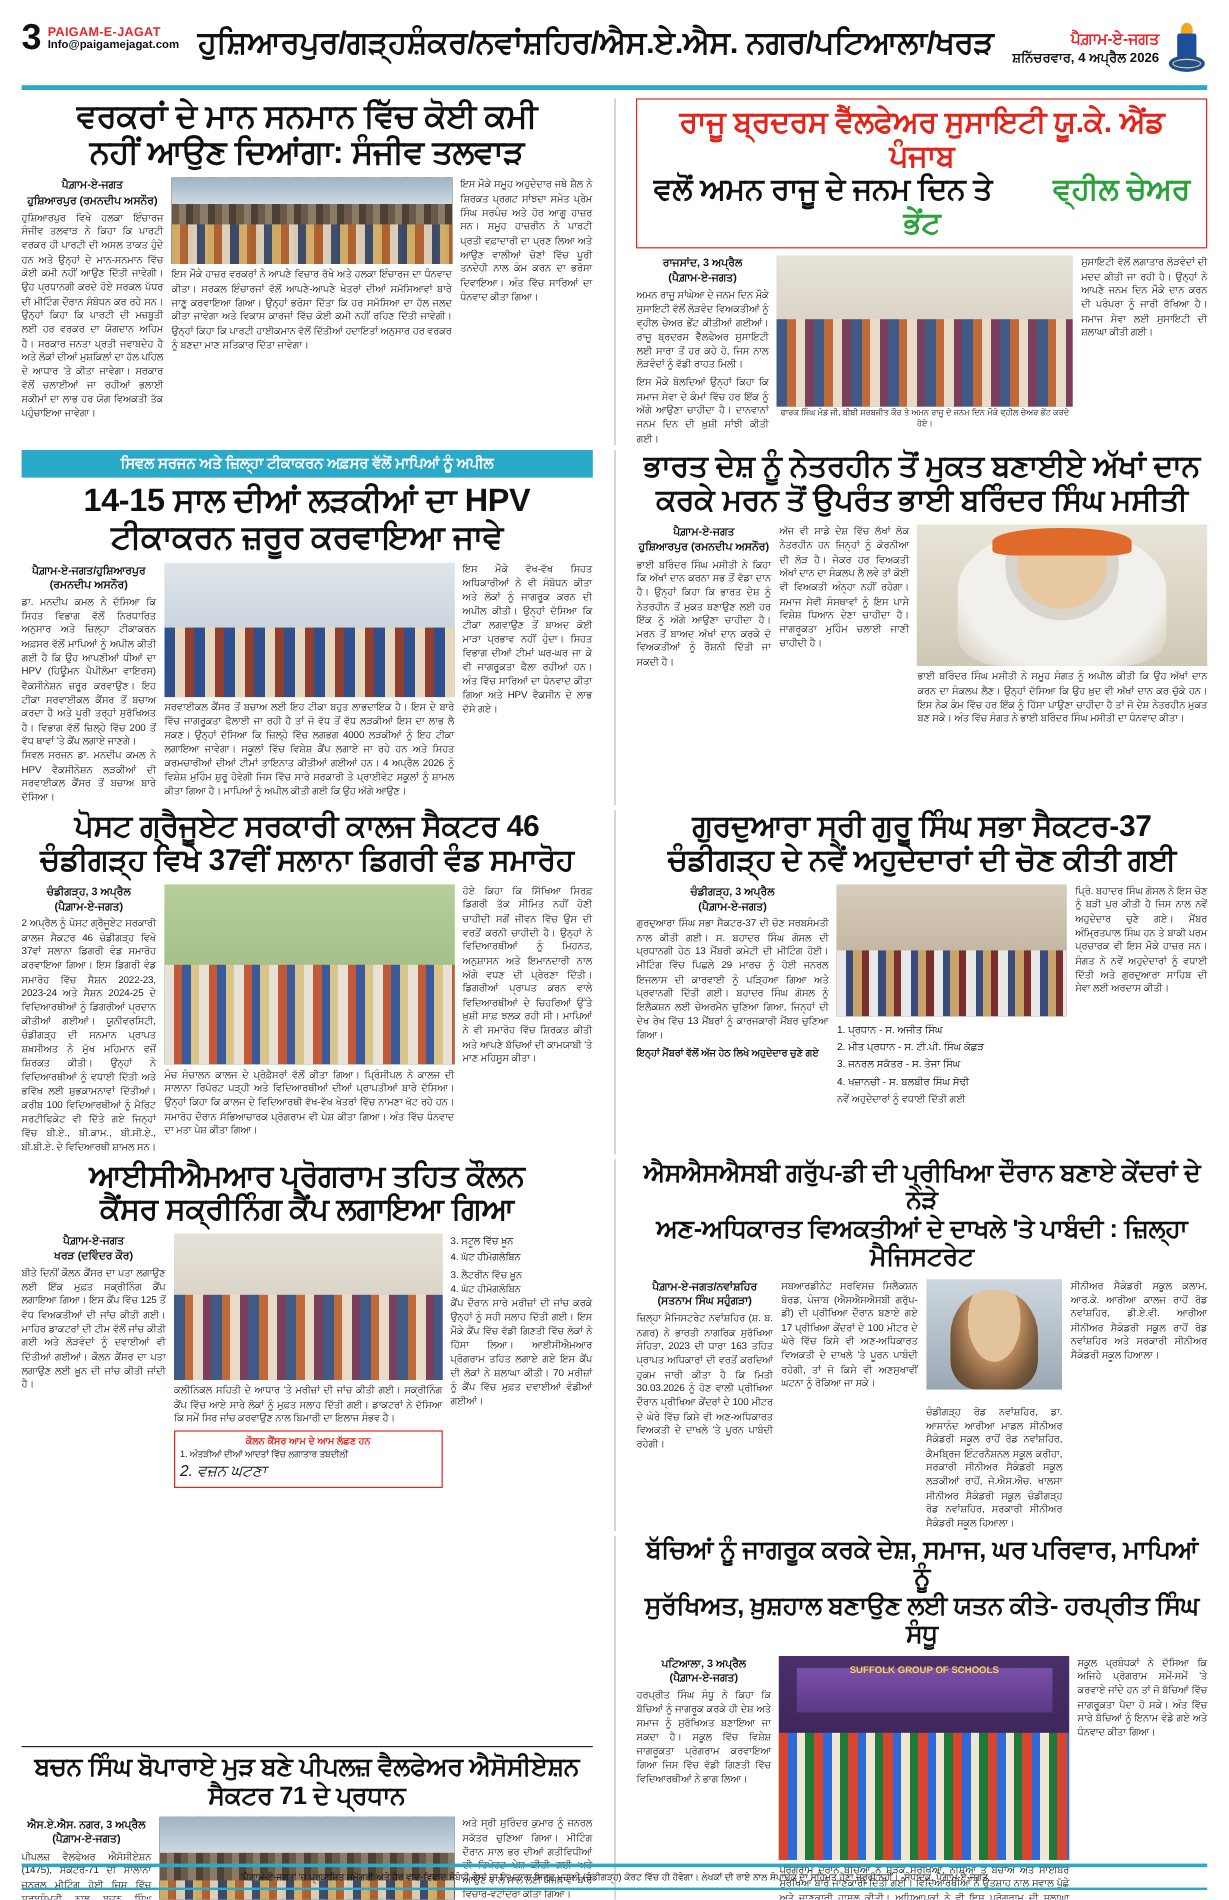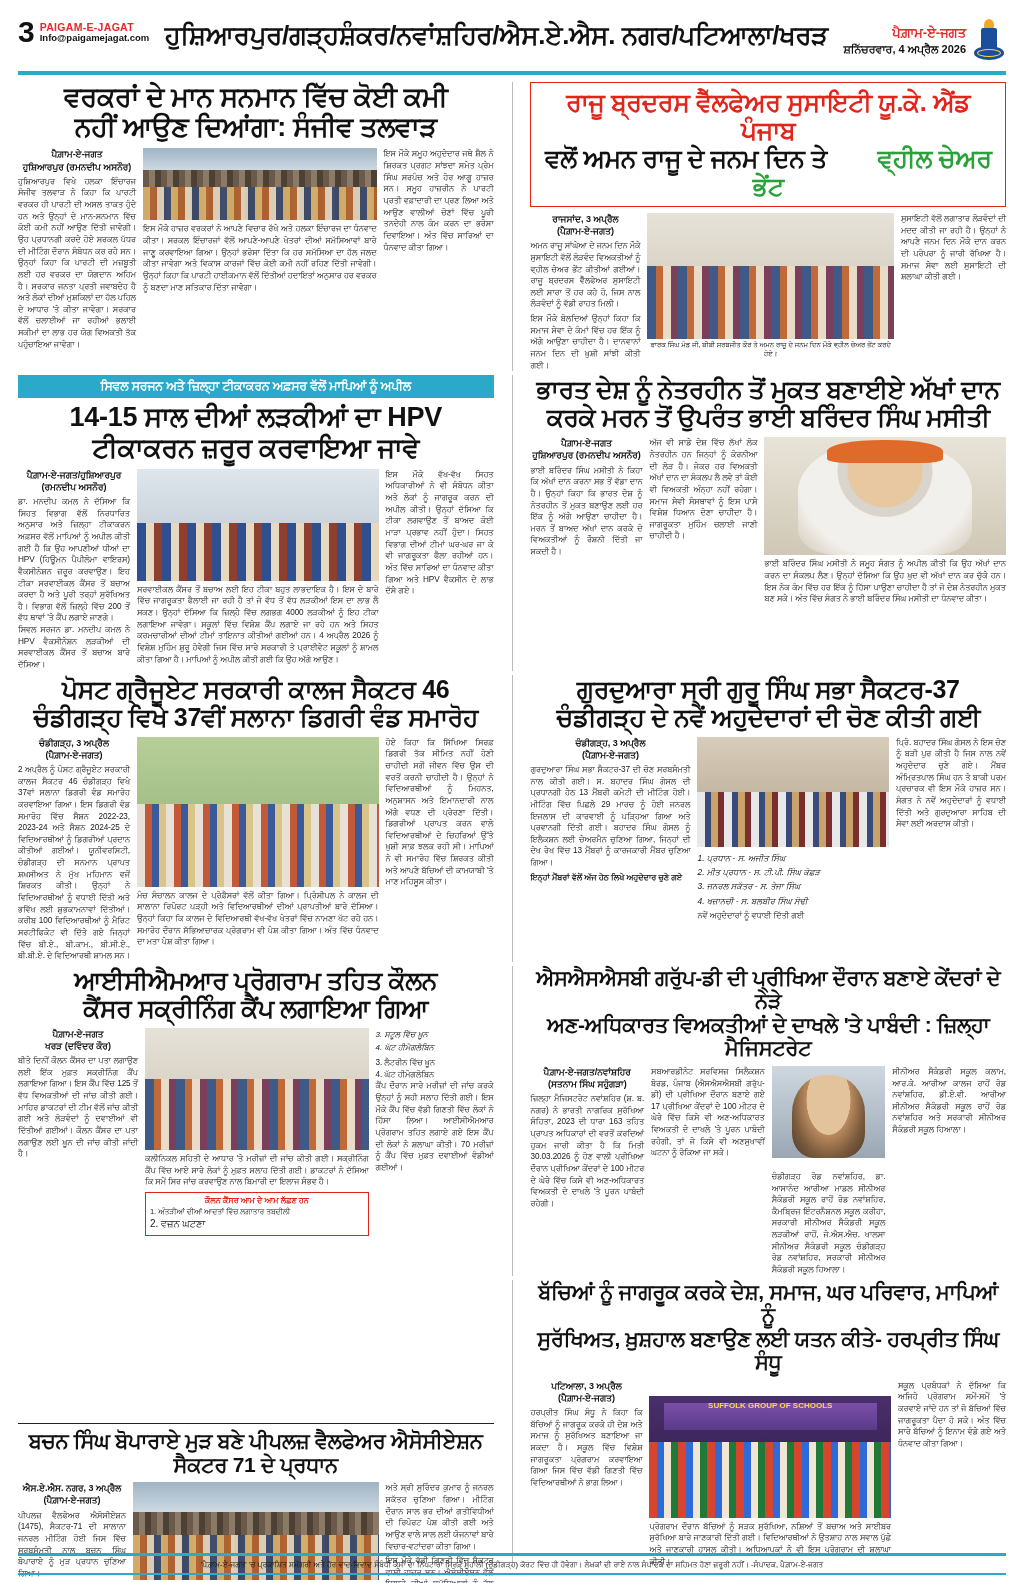--- a/index.html
+++ b/index.html
@@ -82,21 +82,21 @@
   .ph-ward:after{ content:""; position:absolute; left:0; right:0; bottom:0; height:52%;
       background:repeating-linear-gradient(90deg,#2f4f8f 0 9px,#e6d9bf 9px 17px,#8f3f2f 17px 25px); }
   .ph-gur{ background:linear-gradient(#d8cdbb,#b0a38c); }
   .ph-gur:after{ content:""; position:absolute; left:0; right:0; bottom:0; height:50%;
       background:repeating-linear-gradient(90deg,#e8e8e8 0 8px,#3a4a7a 8px 14px,#c9a46a 14px 21px,#7a2f2f 21px 27px); }
   .ph-beard{ background:linear-gradient(#e8e4d8,#cfc8b6); }
   .ph-beard:after{ content:""; position:absolute; left:14%; top:4%; width:72%; height:96%;
       background:radial-gradient(ellipse at 50% 26%,#e8c8a0 0 30%,#d9d4cc 31% 38%,#f2f0ec 39% 72%,#cfc6b4 100%); border-radius:44% 44% 22% 22%; }
   .ph-beard:before{ content:""; position:absolute; left:26%; top:2%; width:48%; height:20%; background:#e06a2a; border-radius:48% 48% 18% 18%; z-index:2;}
 
-  .numlist{ font-size:8.4px; line-height:1.7;font-style:italic; }
+  .numlist{ font-size:8.4px; line-height:1.7; }
   .redbox-note{ border:1px solid #e1251b; padding:3px 4px; margin:4px 0; }
   .redbox-note .t{ color:#e1251b; font-size:8px; font-weight:bold; text-align:center; line-height:1.35;}
 
   .footer{ position:absolute; left:18px; right:18px; bottom:8px; }
   .footer .fr{ height:3px; background:#2aa9c9; }
   .footer .ft{ font-size:7.6px; text-align:center; padding:4px 0 3px; line-height:1.3; }
   .footer .fr2{ height:2px; background:#2aa9c9; }
 
   .hrule{ height:1px; background:#222; margin:6px 0 5px; }
 </style>
@@ -283,21 +283,21 @@
           <div class="byline" style="white-space:pre-line;">ਪੈਗ਼ਾਮ-ਏ-ਜਗਤ
 ਖਰੜ (ਦਵਿੰਦਰ ਕੌਰ)</div>
           <div class="body">ਬੀਤੇ ਦਿਨੀਂ ਕੌਲਨ ਕੈਂਸਰ ਦਾ ਪਤਾ ਲਗਾਉਣ ਲਈ ਇੱਕ ਮੁਫ਼ਤ ਸਕ੍ਰੀਨਿੰਗ ਕੈਂਪ ਲਗਾਇਆ ਗਿਆ। ਇਸ ਕੈਂਪ ਵਿੱਚ 125 ਤੋਂ ਵੱਧ ਵਿਅਕਤੀਆਂ ਦੀ ਜਾਂਚ ਕੀਤੀ ਗਈ। ਮਾਹਿਰ ਡਾਕਟਰਾਂ ਦੀ ਟੀਮ ਵੱਲੋਂ ਜਾਂਚ ਕੀਤੀ ਗਈ ਅਤੇ ਲੋੜਵੰਦਾਂ ਨੂੰ ਦਵਾਈਆਂ ਵੀ ਦਿੱਤੀਆਂ ਗਈਆਂ। ਕੌਲਨ ਕੈਂਸਰ ਦਾ ਪਤਾ ਲਗਾਉਣ ਲਈ ਖ਼ੂਨ ਦੀ ਜਾਂਚ ਕੀਤੀ ਜਾਂਦੀ ਹੈ।</div>
         </div>
         <div class="tcol">
           <div class="photo ph-indoor" style="height:122px;"></div>
           <div class="body" style="margin-top:3px;">ਕਲੀਨਿਕਲ ਸਹਿਤੀ ਦੇ ਆਧਾਰ 'ਤੇ ਮਰੀਜ਼ਾਂ ਦੀ ਜਾਂਚ ਕੀਤੀ ਗਈ। ਸਕ੍ਰੀਨਿੰਗ ਕੈਂਪ ਵਿੱਚ ਆਏ ਸਾਰੇ ਲੋਕਾਂ ਨੂੰ ਮੁਫ਼ਤ ਸਲਾਹ ਦਿੱਤੀ ਗਈ। ਡਾਕਟਰਾਂ ਨੇ ਦੱਸਿਆ ਕਿ ਸਮੇਂ ਸਿਰ ਜਾਂਚ ਕਰਵਾਉਣ ਨਾਲ ਬਿਮਾਰੀ ਦਾ ਇਲਾਜ ਸੰਭਵ ਹੈ।</div>
           <div class="redbox-note">
             <div class="t">ਕੌਲਨ ਕੈਂਸਰ ਆਮ ਦੇ ਆਮ ਲੱਛਣ ਹਨ</div>
             <div class="body" style="font-size:7.6px;">1. ਅੰਤੜੀਆਂ ਦੀਆਂ ਆਦਤਾਂ ਵਿੱਚ ਲਗਾਤਾਰ ਤਬਦੀਲੀ</div>
-            <div class="body" style="font-size:10px;">2. ਵਜ਼ਨ ਘਟਣਾ</div>
+            <div class="body" style="font-size:13px;font-style:italic;">2. ਵਜ਼ਨ ਘਟਣਾ</div>
           </div>
         </div>
         <div class="tcol" style="flex:0 0 118px;">
           <div class="numlist" style="font-size:8px;">
             <div>3. ਸਟੂਲ ਵਿੱਚ ਖ਼ੂਨ</div>
             <div>4. ਘੱਟ ਹੀਮੋਗਲੋਬਿਨ</div>
           </div>
           <div class="body" style="white-space:pre-line;margin-top:2px;">3. ਲੈਟਰੀਨ ਵਿੱਚ ਖ਼ੂਨ
 4. ਘੱਟ ਹੀਮੋਗਲੋਬਿਨ
 ਕੈਂਪ ਦੌਰਾਨ ਸਾਰੇ ਮਰੀਜ਼ਾਂ ਦੀ ਜਾਂਚ ਕਰਕੇ ਉਨ੍ਹਾਂ ਨੂੰ ਸਹੀ ਸਲਾਹ ਦਿੱਤੀ ਗਈ। ਇਸ ਮੌਕੇ ਕੈਂਪ ਵਿੱਚ ਵੱਡੀ ਗਿਣਤੀ ਵਿੱਚ ਲੋਕਾਂ ਨੇ ਹਿੱਸਾ ਲਿਆ। ਆਈਸੀਐਮਆਰ ਪ੍ਰੋਗਰਾਮ ਤਹਿਤ ਲਗਾਏ ਗਏ ਇਸ ਕੈਂਪ ਦੀ ਲੋਕਾਂ ਨੇ ਸ਼ਲਾਘਾ ਕੀਤੀ। 70 ਮਰੀਜ਼ਾਂ ਨੂੰ ਕੈਂਪ ਵਿੱਚ ਮੁਫ਼ਤ ਦਵਾਈਆਂ ਵੰਡੀਆਂ ਗਈਆਂ।</div>
@@ -336,21 +336,21 @@
     <div class="col">
       <div class="hl sm">ਬੱਚਿਆਂ ਨੂੰ ਜਾਗਰੂਕ ਕਰਕੇ ਦੇਸ਼, ਸਮਾਜ, ਘਰ ਪਰਿਵਾਰ, ਮਾਪਿਆਂ ਨੂੰ</div>
       <div class="hl sm">ਸੁਰੱਖਿਅਤ, ਖ਼ੁਸ਼ਹਾਲ ਬਣਾਉਣ ਲਈ ਯਤਨ ਕੀਤੇ- ਹਰਪ੍ਰੀਤ ਸਿੰਘ ਸੰਧੂ</div>
       <div class="tcols" style="margin-top:6px;">
         <div class="tcol" style="flex:0 0 112px;">
           <div class="byline" style="white-space:pre-line;">ਪਟਿਆਲਾ, 3 ਅਪ੍ਰੈਲ
 (ਪੈਗ਼ਾਮ-ਏ-ਜਗਤ)</div>
           <div class="body">ਹਰਪ੍ਰੀਤ ਸਿੰਘ ਸੰਧੂ ਨੇ ਕਿਹਾ ਕਿ ਬੱਚਿਆਂ ਨੂੰ ਜਾਗਰੂਕ ਕਰਕੇ ਹੀ ਦੇਸ਼ ਅਤੇ ਸਮਾਜ ਨੂੰ ਸੁਰੱਖਿਅਤ ਬਣਾਇਆ ਜਾ ਸਕਦਾ ਹੈ। ਸਕੂਲ ਵਿੱਚ ਵਿਸ਼ੇਸ਼ ਜਾਗਰੂਕਤਾ ਪ੍ਰੋਗਰਾਮ ਕਰਵਾਇਆ ਗਿਆ ਜਿਸ ਵਿੱਚ ਵੱਡੀ ਗਿਣਤੀ ਵਿੱਚ ਵਿਦਿਆਰਥੀਆਂ ਨੇ ਭਾਗ ਲਿਆ।</div>
         </div>
         <div class="tcol">
-          <div class="photo ph-school" style="height:122px;margin-top:16px;">
+          <div class="photo ph-school" style="height:170px;">
             <div style="position:absolute;left:4%;top:4%;right:4%;text-align:center;font-size:8px;font-weight:bold;color:#ffd34d;z-index:3;">SUFFOLK GROUP OF SCHOOLS</div>
           </div>
           <div class="body" style="margin-top:3px;">ਪ੍ਰੋਗਰਾਮ ਦੌਰਾਨ ਬੱਚਿਆਂ ਨੂੰ ਸੜਕ ਸੁਰੱਖਿਆ, ਨਸ਼ਿਆਂ ਤੋਂ ਬਚਾਅ ਅਤੇ ਸਾਈਬਰ ਸੁਰੱਖਿਆ ਬਾਰੇ ਜਾਣਕਾਰੀ ਦਿੱਤੀ ਗਈ। ਵਿਦਿਆਰਥੀਆਂ ਨੇ ਉਤਸ਼ਾਹ ਨਾਲ ਸਵਾਲ ਪੁੱਛੇ ਅਤੇ ਜਾਣਕਾਰੀ ਹਾਸਲ ਕੀਤੀ। ਅਧਿਆਪਕਾਂ ਨੇ ਵੀ ਇਸ ਪ੍ਰੋਗਰਾਮ ਦੀ ਸ਼ਲਾਘਾ ਕੀਤੀ।</div>
         </div>
         <div class="tcol" style="flex:0 0 108px;">
           <div class="body">ਸਕੂਲ ਪ੍ਰਬੰਧਕਾਂ ਨੇ ਦੱਸਿਆ ਕਿ ਅਜਿਹੇ ਪ੍ਰੋਗਰਾਮ ਸਮੇਂ-ਸਮੇਂ 'ਤੇ ਕਰਵਾਏ ਜਾਂਦੇ ਹਨ ਤਾਂ ਜੋ ਬੱਚਿਆਂ ਵਿੱਚ ਜਾਗਰੂਕਤਾ ਪੈਦਾ ਹੋ ਸਕੇ। ਅੰਤ ਵਿੱਚ ਸਾਰੇ ਬੱਚਿਆਂ ਨੂੰ ਇਨਾਮ ਵੰਡੇ ਗਏ ਅਤੇ ਧੰਨਵਾਦ ਕੀਤਾ ਗਿਆ।</div>
         </div>
       </div>
     </div>
   </div>

